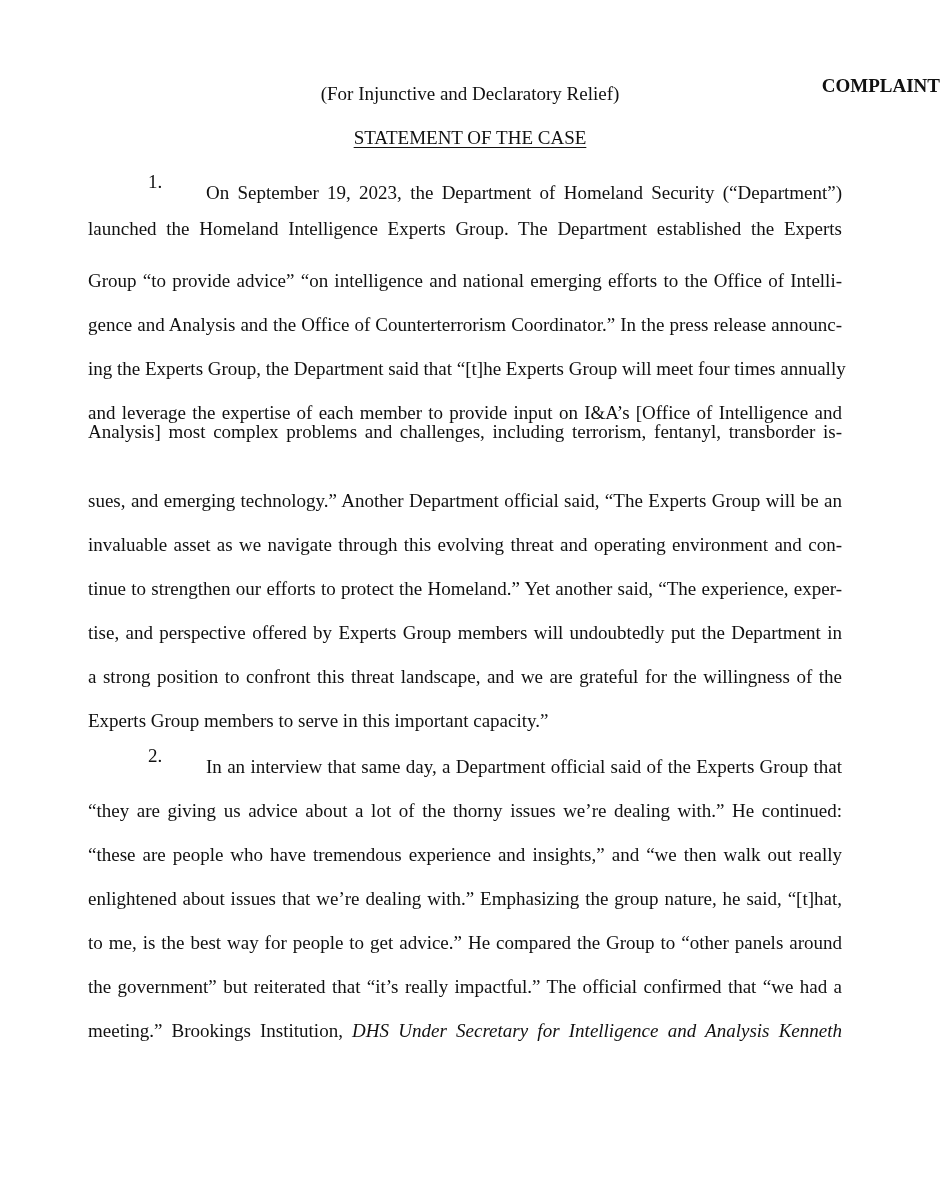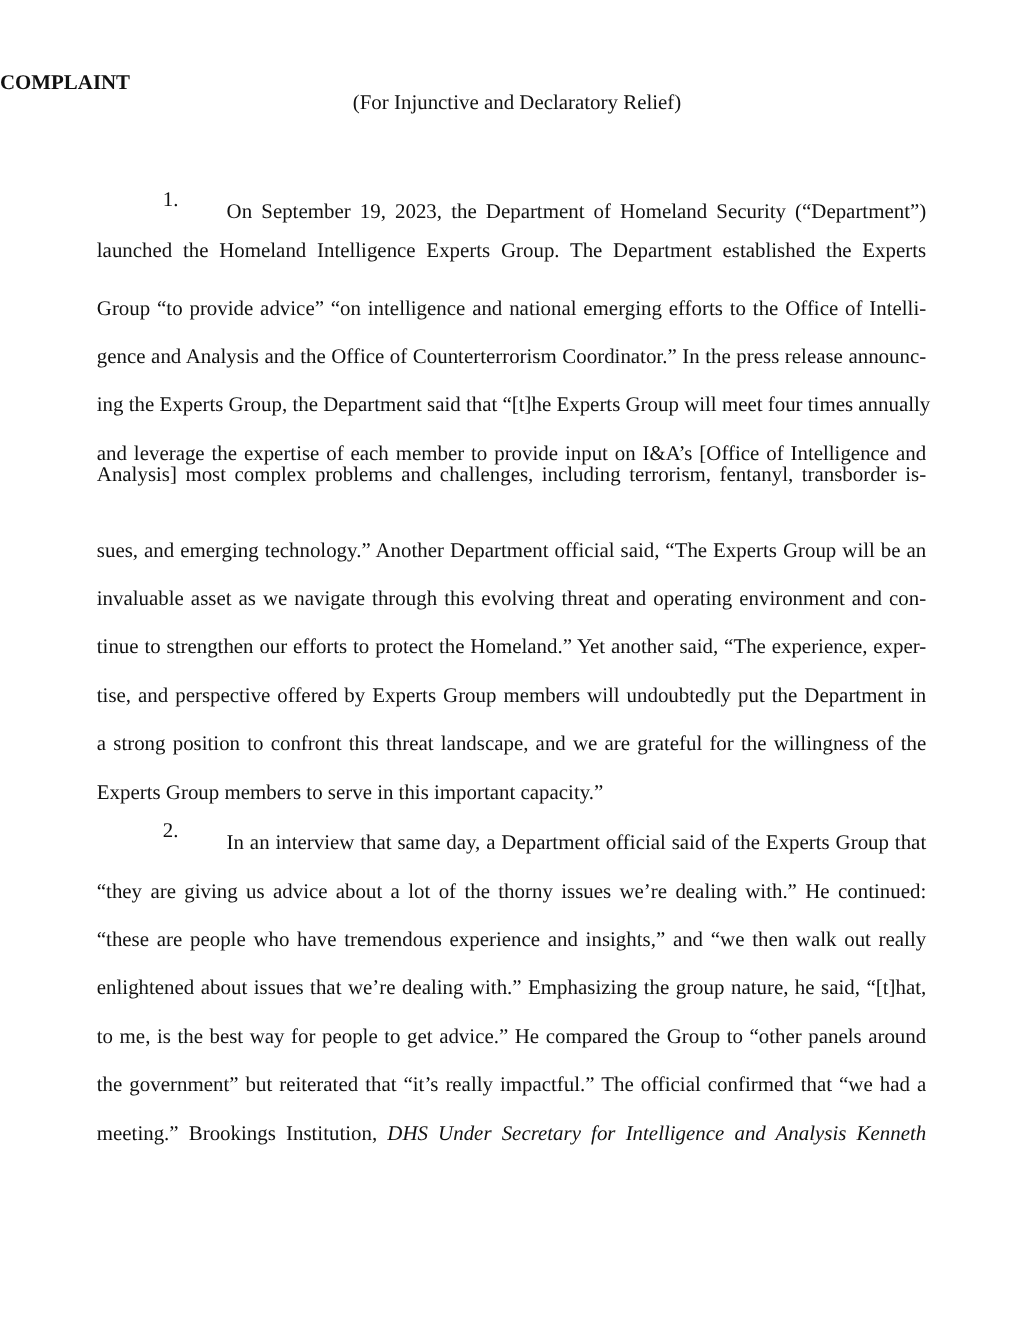--- a/index.html
+++ b/index.html
@@ -1,38 +1,39 @@
 <!DOCTYPE html>
 <html><head>
 <meta charset="utf-8">
 <style>
   html, body { margin: 0; padding: 0; background: #ffffff; }
   body { width: 940px; height: 1200px; position: relative; overflow: hidden;
          font-family: "Liberation Serif", "DejaVu Serif", serif; color: #111; }
   .page { position: absolute; left: 0; top: 0; width: 940px; height: 1200px; }
-  .title { position: absolute; left: 0; width: 940px; text-align: left; top: 64px;
+  .title { position: absolute; left: 0; width: 940px; text-align: right; top: 74px;
            font-weight: bold; font-size: 19px; line-height: 24px; }
   .subtitle { position: absolute; left: 0; width: 940px; text-align: center; top: 82px;
               font-size: 19px; line-height: 24px; }
   .section { position: absolute; left: 0; width: 940px; text-align: center; top: 126px;
              font-size: 19px; line-height: 24px; }
   .section span { text-decoration: underline; text-underline-offset: 3px; }
   .line { position: absolute; left: 88px; width: 754px; height: 24px; font-size: 19px;
           line-height: 24px; white-space: nowrap; text-align: justify; text-align-last: justify; margin-top: 11px; }
   .line.last { text-align-last: left; }
   .num { position: absolute; left: 148px; width: 40px; font-size: 19px; line-height: 24px; }
   .line.first { left: 206px; width: 636px; }
   i { }
 </style>
 </head>
 <body>
 
 <div class="page">
   <div class="title">COMPLAINT</div>
   <div class="subtitle">(For Injunctive and Declaratory Relief)</div>
+  <div class="section"><span>STATEMENT OF THE CASE</span></div>
 
   <div>
     <div class="num" style="top:170px">1.</div>
     <div class="line first" style="top:170px">On September 19, 2023, the Department of Homeland Security (“Department”)</div>
     <div class="line" style="top:206px">launched the Homeland Intelligence Experts Group. The Department established the Experts</div>
     <div class="line" style="top:258px">Group “to provide advice” “on intelligence and national emerging efforts to the Office of Intelli-</div>
     <div class="line" style="top:302px">gence and Analysis and the Office of Counterterrorism Coordinator.” In the press release announc-</div>
     <div class="line" style="top:346px">ing the Experts Group, the Department said that “[t]he Experts Group will meet four times annually</div>
     <div class="line" style="top:390px">and leverage the expertise of each member to provide input on I&amp;A’s [Office of Intelligence and</div>
     <div class="line" style="top:409px">Analysis] most complex problems and challenges, including terrorism, fentanyl, transborder is-</div>

